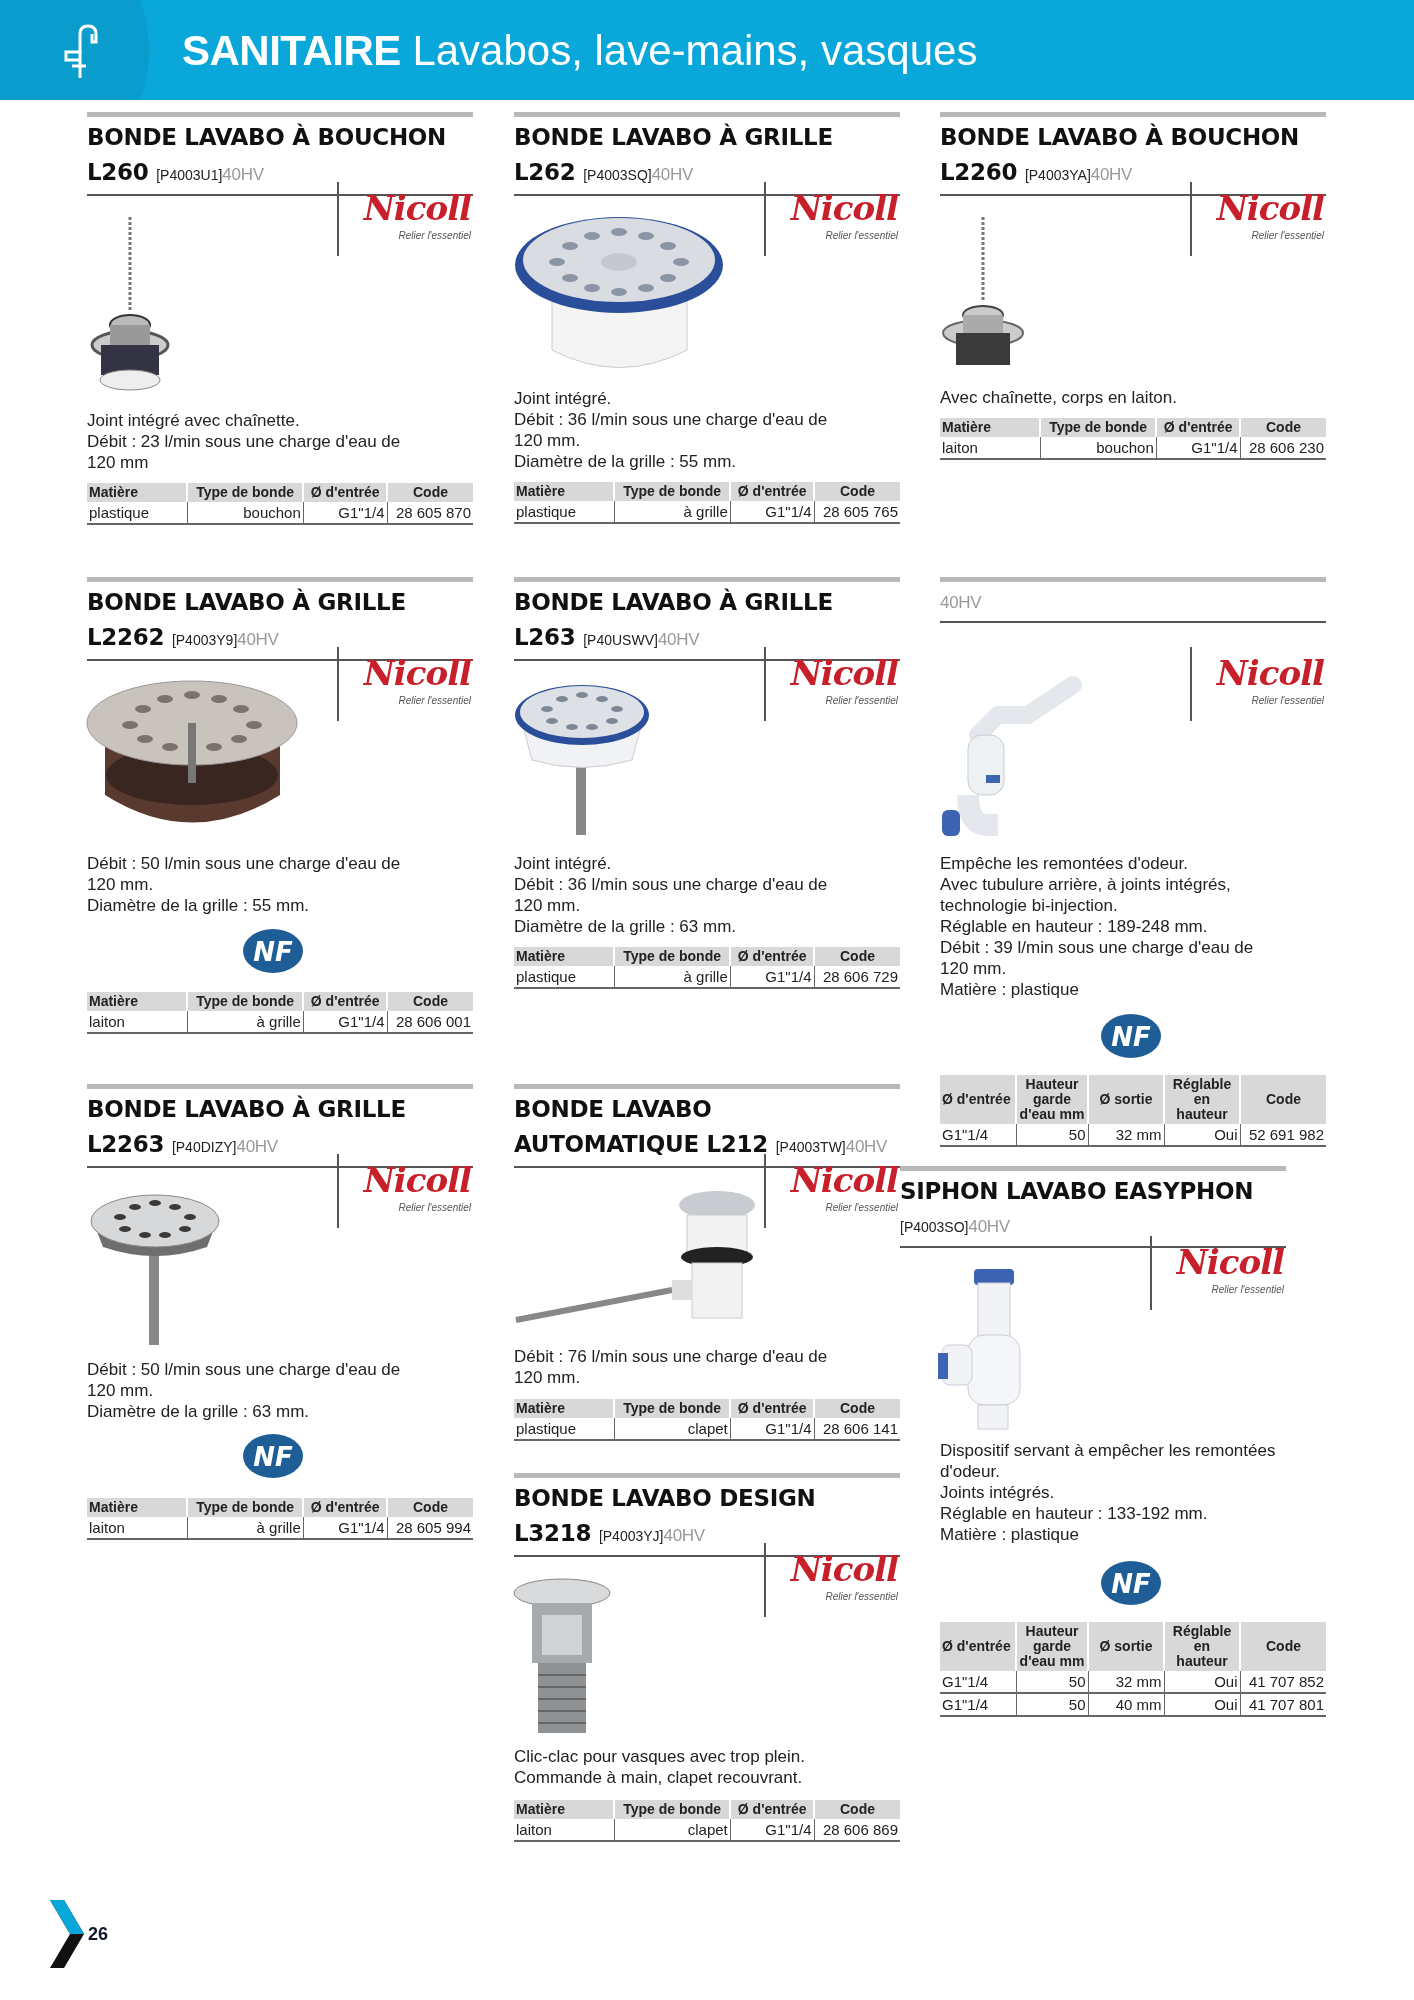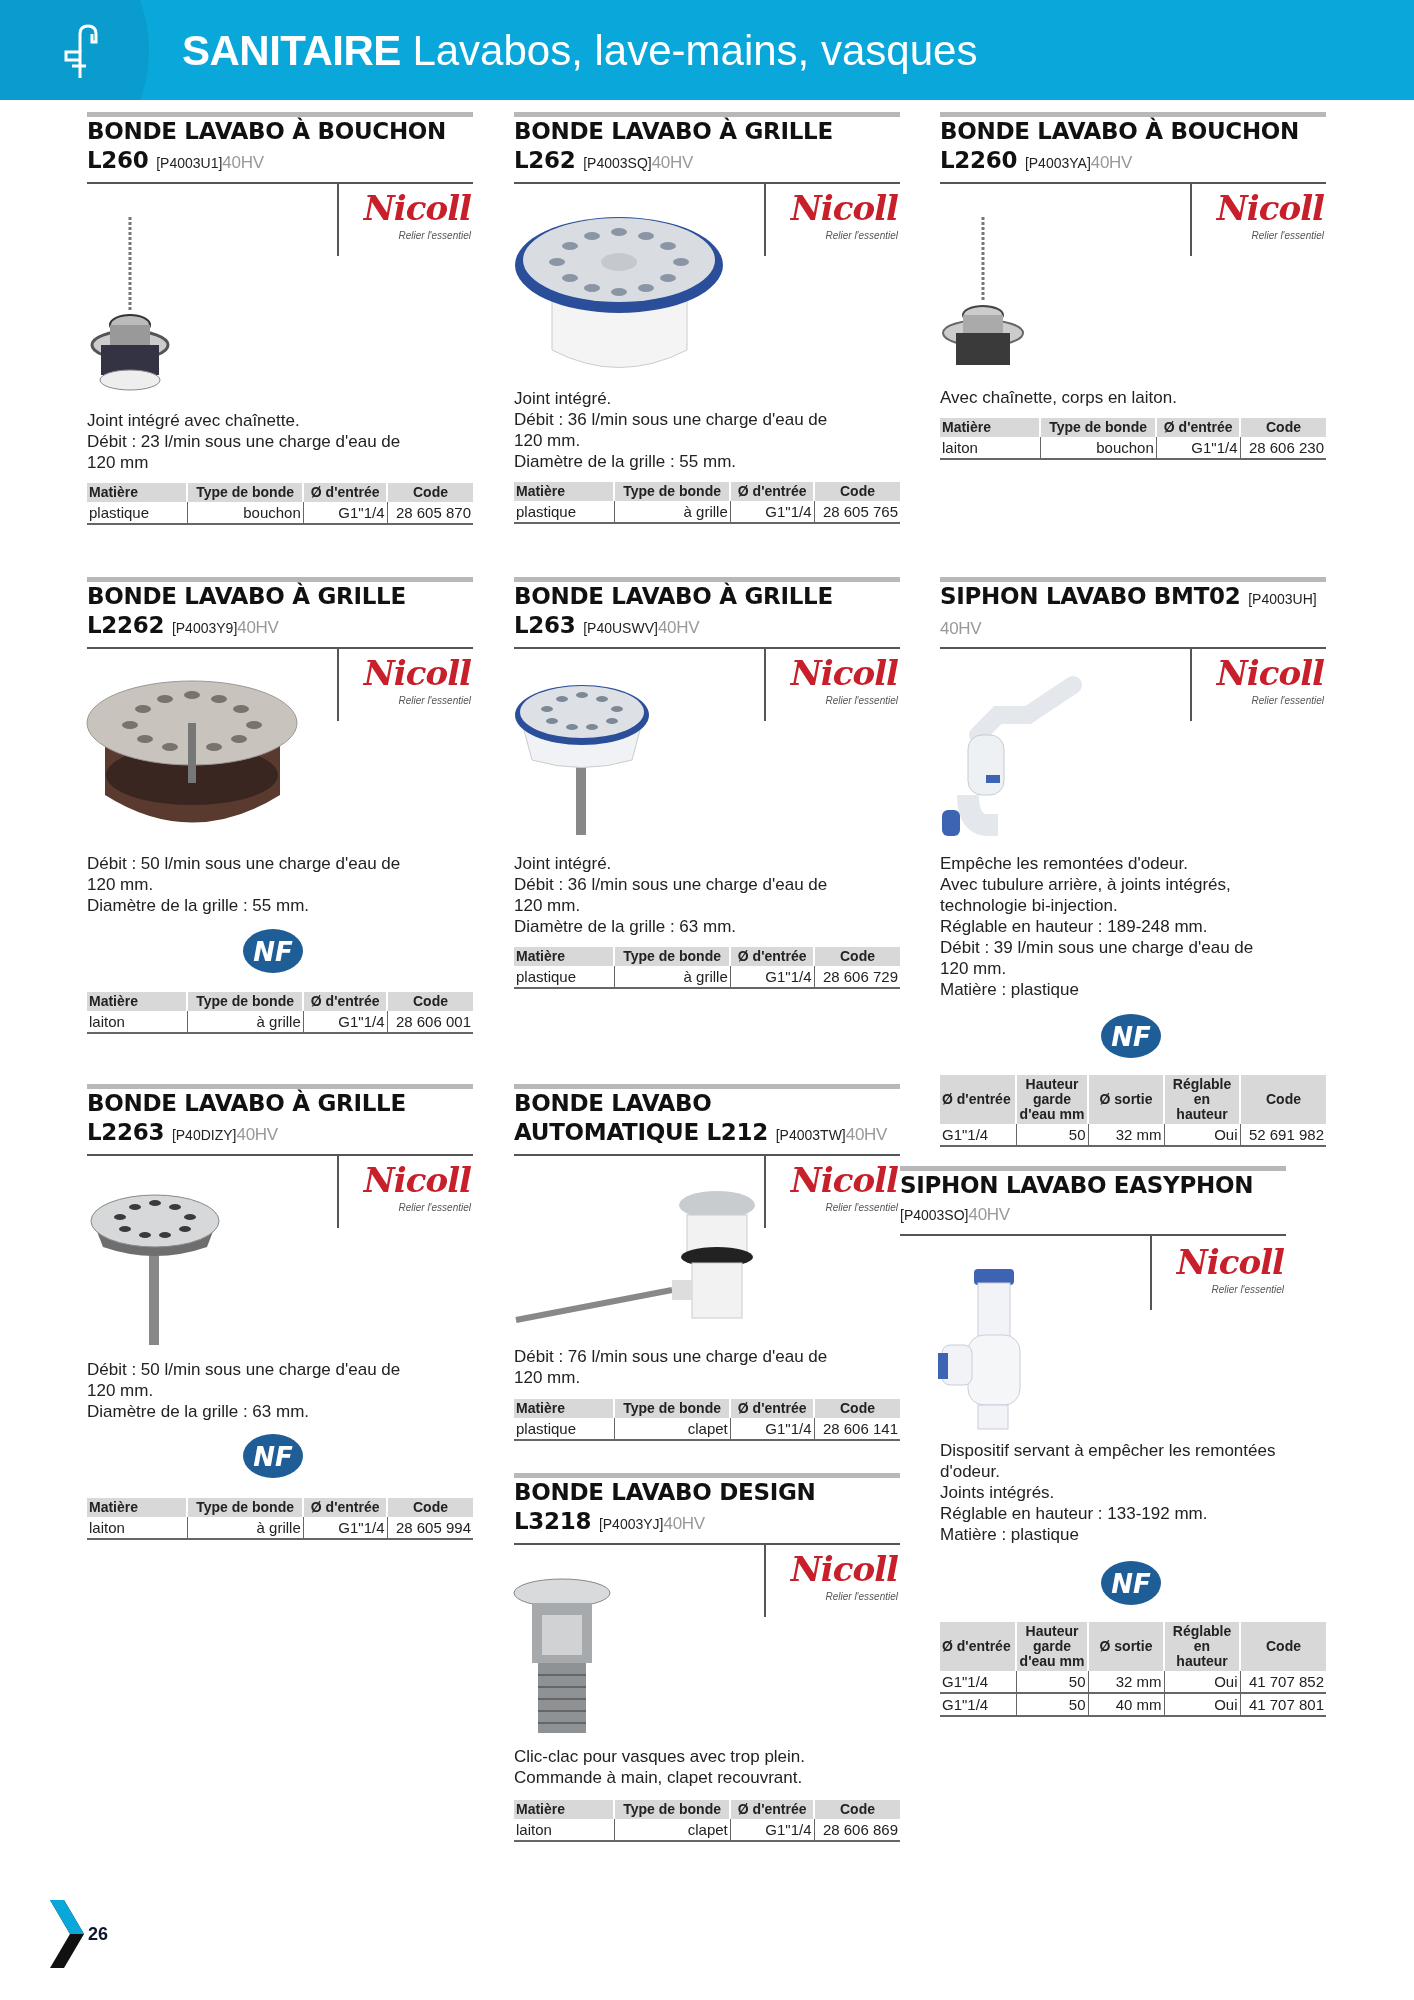--- a/index.html
+++ b/index.html
@@ -9,21 +9,21 @@
   .banner { position: absolute; left: 0; top: 0; width: 1414px; height: 100px; background: #0aa7da; }
   .banner-tab { position: absolute; left: 0; top: 0; width: 150px; height: 100px; background: #0a9ccd;
                 border-top-right-radius: 0; clip-path: path('M0 0 H140 Q158 50 140 100 H0 Z'); }
   .banner-icon { position: absolute; left: 58px; top: 22px; width: 56px; height: 60px; }
   .banner-title { position: absolute; left: 182px; top: 26px; font-size: 42px; color: #fff; white-space: nowrap; line-height: 50px; }
   .banner-title b { font-weight: 900; letter-spacing: -0.5px; }
   .banner-title span.sub { font-weight: 400; }
 
   .card { position: absolute; width: 386px; }
   .card .topline { height: 5px; background: #b8b8b8; }
-  .card .title { font-family: "DejaVu Sans", sans-serif; font-weight: bold; font-size: 23px; line-height: 29px; color: #111; letter-spacing: -0.3px; }
+  .card .title { font-family: "DejaVu Sans", sans-serif; font-weight: bold; font-size: 23px; line-height: 29px; color: #111; margin-top: 6px; letter-spacing: -0.3px; }
   .card .ref { font-family: "Liberation Sans", sans-serif; font-weight: normal; font-size: 14px; color: #222; letter-spacing: 0; }
   .card .row2 { display: flex; justify-content: flex-start; align-items: baseline; }
   .card .hv { font-size: 17px; color: #999; font-weight: normal; font-family: "Liberation Sans", sans-serif; }
   .card .rule { height: 2px; background: #555; margin-top: 4px; }
   .brand { position: absolute; right: 0; width: 136px; height: 74px; border-left: 2px solid #555; }
   .brand .nicoll { position: absolute; right: 2px; top: 6px; font-family: "DejaVu Serif", serif; font-style: italic; font-weight: bold; font-size: 34px; color: #c8202b; letter-spacing: -1px; }
   .brand .tag { position: absolute; right: 2px; top: 48px; font-size: 10px; font-style: italic; color: #555; }
 
   .img { position: absolute; }
   .desc { position: absolute; font-size: 17px; line-height: 21px; color: #222; }
@@ -301,21 +301,20 @@
         <td>plastique</td>
         <td>à grille</td>
         <td>G1"1/4</td>
         <td>28 606 729</td>
       </tr>
 </tbody>
   </table>
 
 <div class="card" style="left:940px; top:577px;">
   <div class="topline"></div>
-  <div class="title"><span>SIPHON LAVABO BMT02</span> <span class="ref">[P4003UH]</span></div>
   <div class="title row2">
       <span></span>
       <span class="hv">40HV</span>
     </div>
   <div class="rule"></div>
   <div class="brand" style="top:70px;">
       <span class="nicoll">Nicoll</span>
       <span class="tag">Relier l'essentiel</span>
     </div>
 </div>

